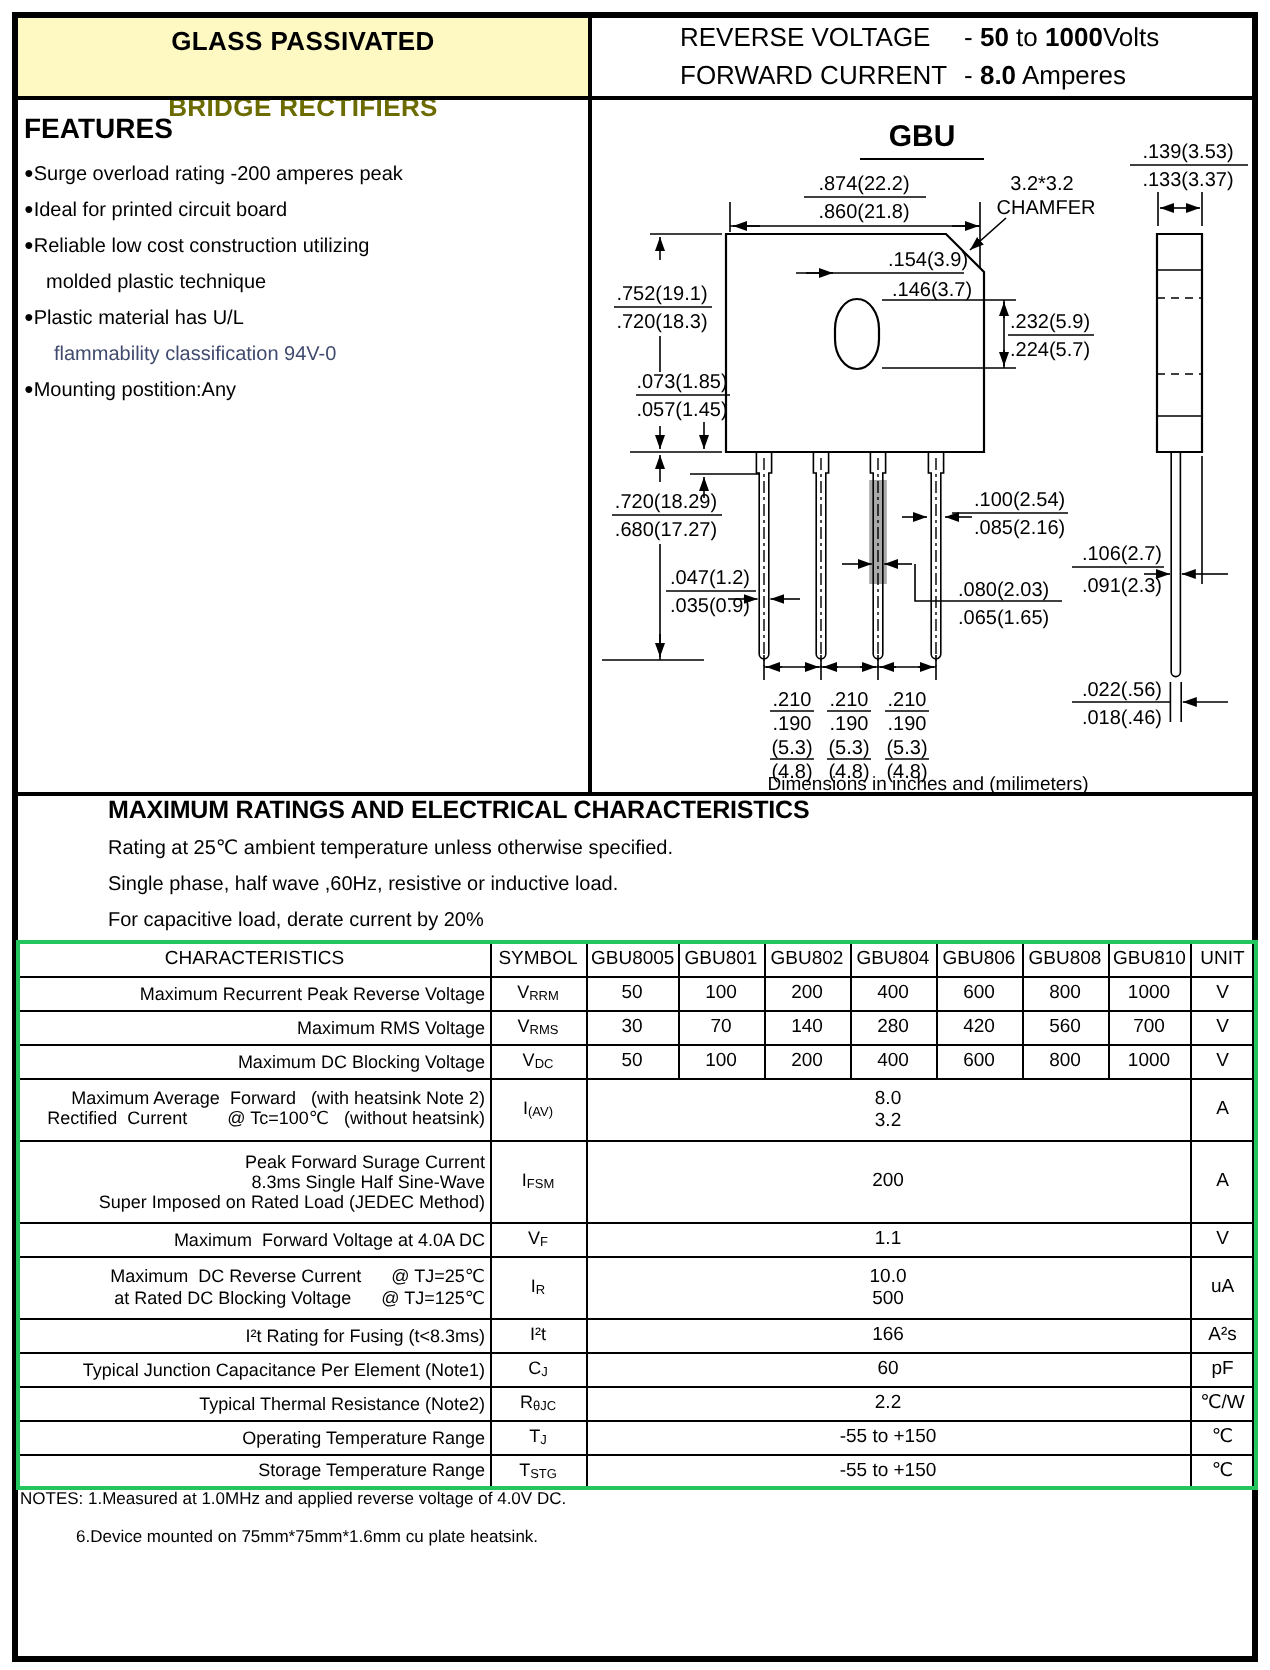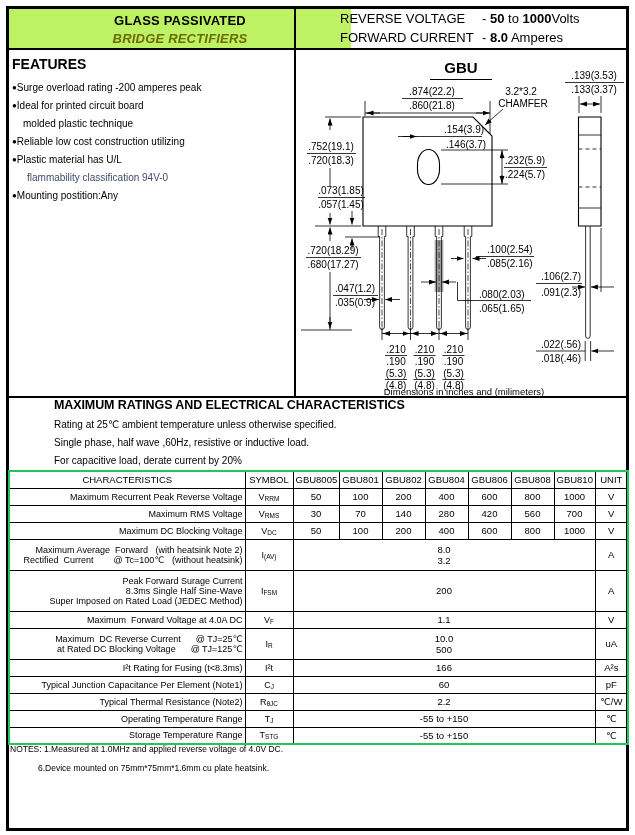--- a/index.html
+++ b/index.html
@@ -3,23 +3,23 @@
 <meta charset="utf-8">
 <style>
   html,body{margin:0;padding:0;background:#e8e8e8;}
   #page{position:relative;width:635px;height:835px;background:#fff;
         font-family:"Liberation Sans","DejaVu Sans",sans-serif;color:#000;overflow:hidden;}
   .abs{position:absolute;}
   .line{position:absolute;background:#000;}
   
   #frame{left:6px;top:6px;width:617px;height:819px;border:3px solid #000;}
   
-  #hdr-left{left:9px;top:9px;width:342px;height:39px;background:#bef264;text-align:center;}
+  #hdr-left{left:9px;top:9px;width:285px;height:39px;background:#fef9c3;text-align:center;}
   #hdr-left .l1{font-weight:bold;font-size:13px;margin-top:4px;letter-spacing:.2px;}
-  #hdr-left .l2{font-weight:bold;font-size:13px;color:#6b6b00;margin-top:3px;letter-spacing:.2px;font-style:italic;}
+  #hdr-left .l2{font-weight:bold;font-size:13px;color:#6b6b00;margin-top:18px;letter-spacing:.2px;}
   #hdr-right{left:296px;top:9px;width:330px;height:39px;font-size:13px;}
   #hdr-right .row{padding-left:44px;line-height:19px;white-space:pre;}
   #hdr-right .lbl{display:inline-block;width:142px;}
   #hdr-right b{font-weight:bold;}
   
   #features{left:12px;top:56px;width:278px;font-size:10px;}
   #features .ttl{font-weight:bold;font-size:14px;margin-bottom:10px;}
   #features .fl{margin-bottom:7px;white-space:pre;}
   #features .bullet{font-size:8px;vertical-align:1px;}
   #features .ind1{padding-left:11px;}
@@ -65,22 +65,22 @@
     <div class="row"><span class="lbl">REVERSE VOLTAGE</span><span>-</span> <b>50</b><span> to </span><b>1000</b><span>Volts</span></div>
     <div class="row"><span class="lbl">FORWARD CURRENT</span><span>-</span> <b>8.0</b><span> Amperes</span></div>
   </div>
   <div class="line" style="left:9px;top:48px;width:617px;height:2px;"></div>
   <div class="line" style="left:294px;top:9px;width:2px;height:389px;"></div>
 
   <div id="features" class="abs">
     <div class="ttl">FEATURES</div>
     <div class="fl"><span class="bullet">●</span><span>Surge overload rating -200 amperes peak</span></div>
     <div class="fl"><span class="bullet">●</span><span>Ideal for printed circuit board</span></div>
+    <div class="fl"><span class="bullet">●</span><span>Reliable low cost construction utilizing</span></div>
     <div class="fl ind1"><span>molded plastic technique</span></div>
-    <div class="fl"><span class="bullet">●</span><span>Reliable low cost construction utilizing</span></div>
     <div class="fl"><span class="bullet">●</span><span>Plastic material has U/L</span></div>
     <div class="fl ind2"><span>flammability classification 94V-0</span></div>
     <div class="fl"><span class="bullet">●</span><span>Mounting postition:Any</span></div>
   </div>
 
   <svg id="diag" class="abs" width="331" height="346" viewBox="296 50 331 346">
     <defs>
       <marker id="ah" markerWidth="7.5" markerHeight="5.5" refX="7" refY="2.5" orient="auto" markerUnits="userSpaceOnUse">
         <path d="M0,0 L7,2.5 L0,5 Z" fill="#000"></path>
       </marker>

